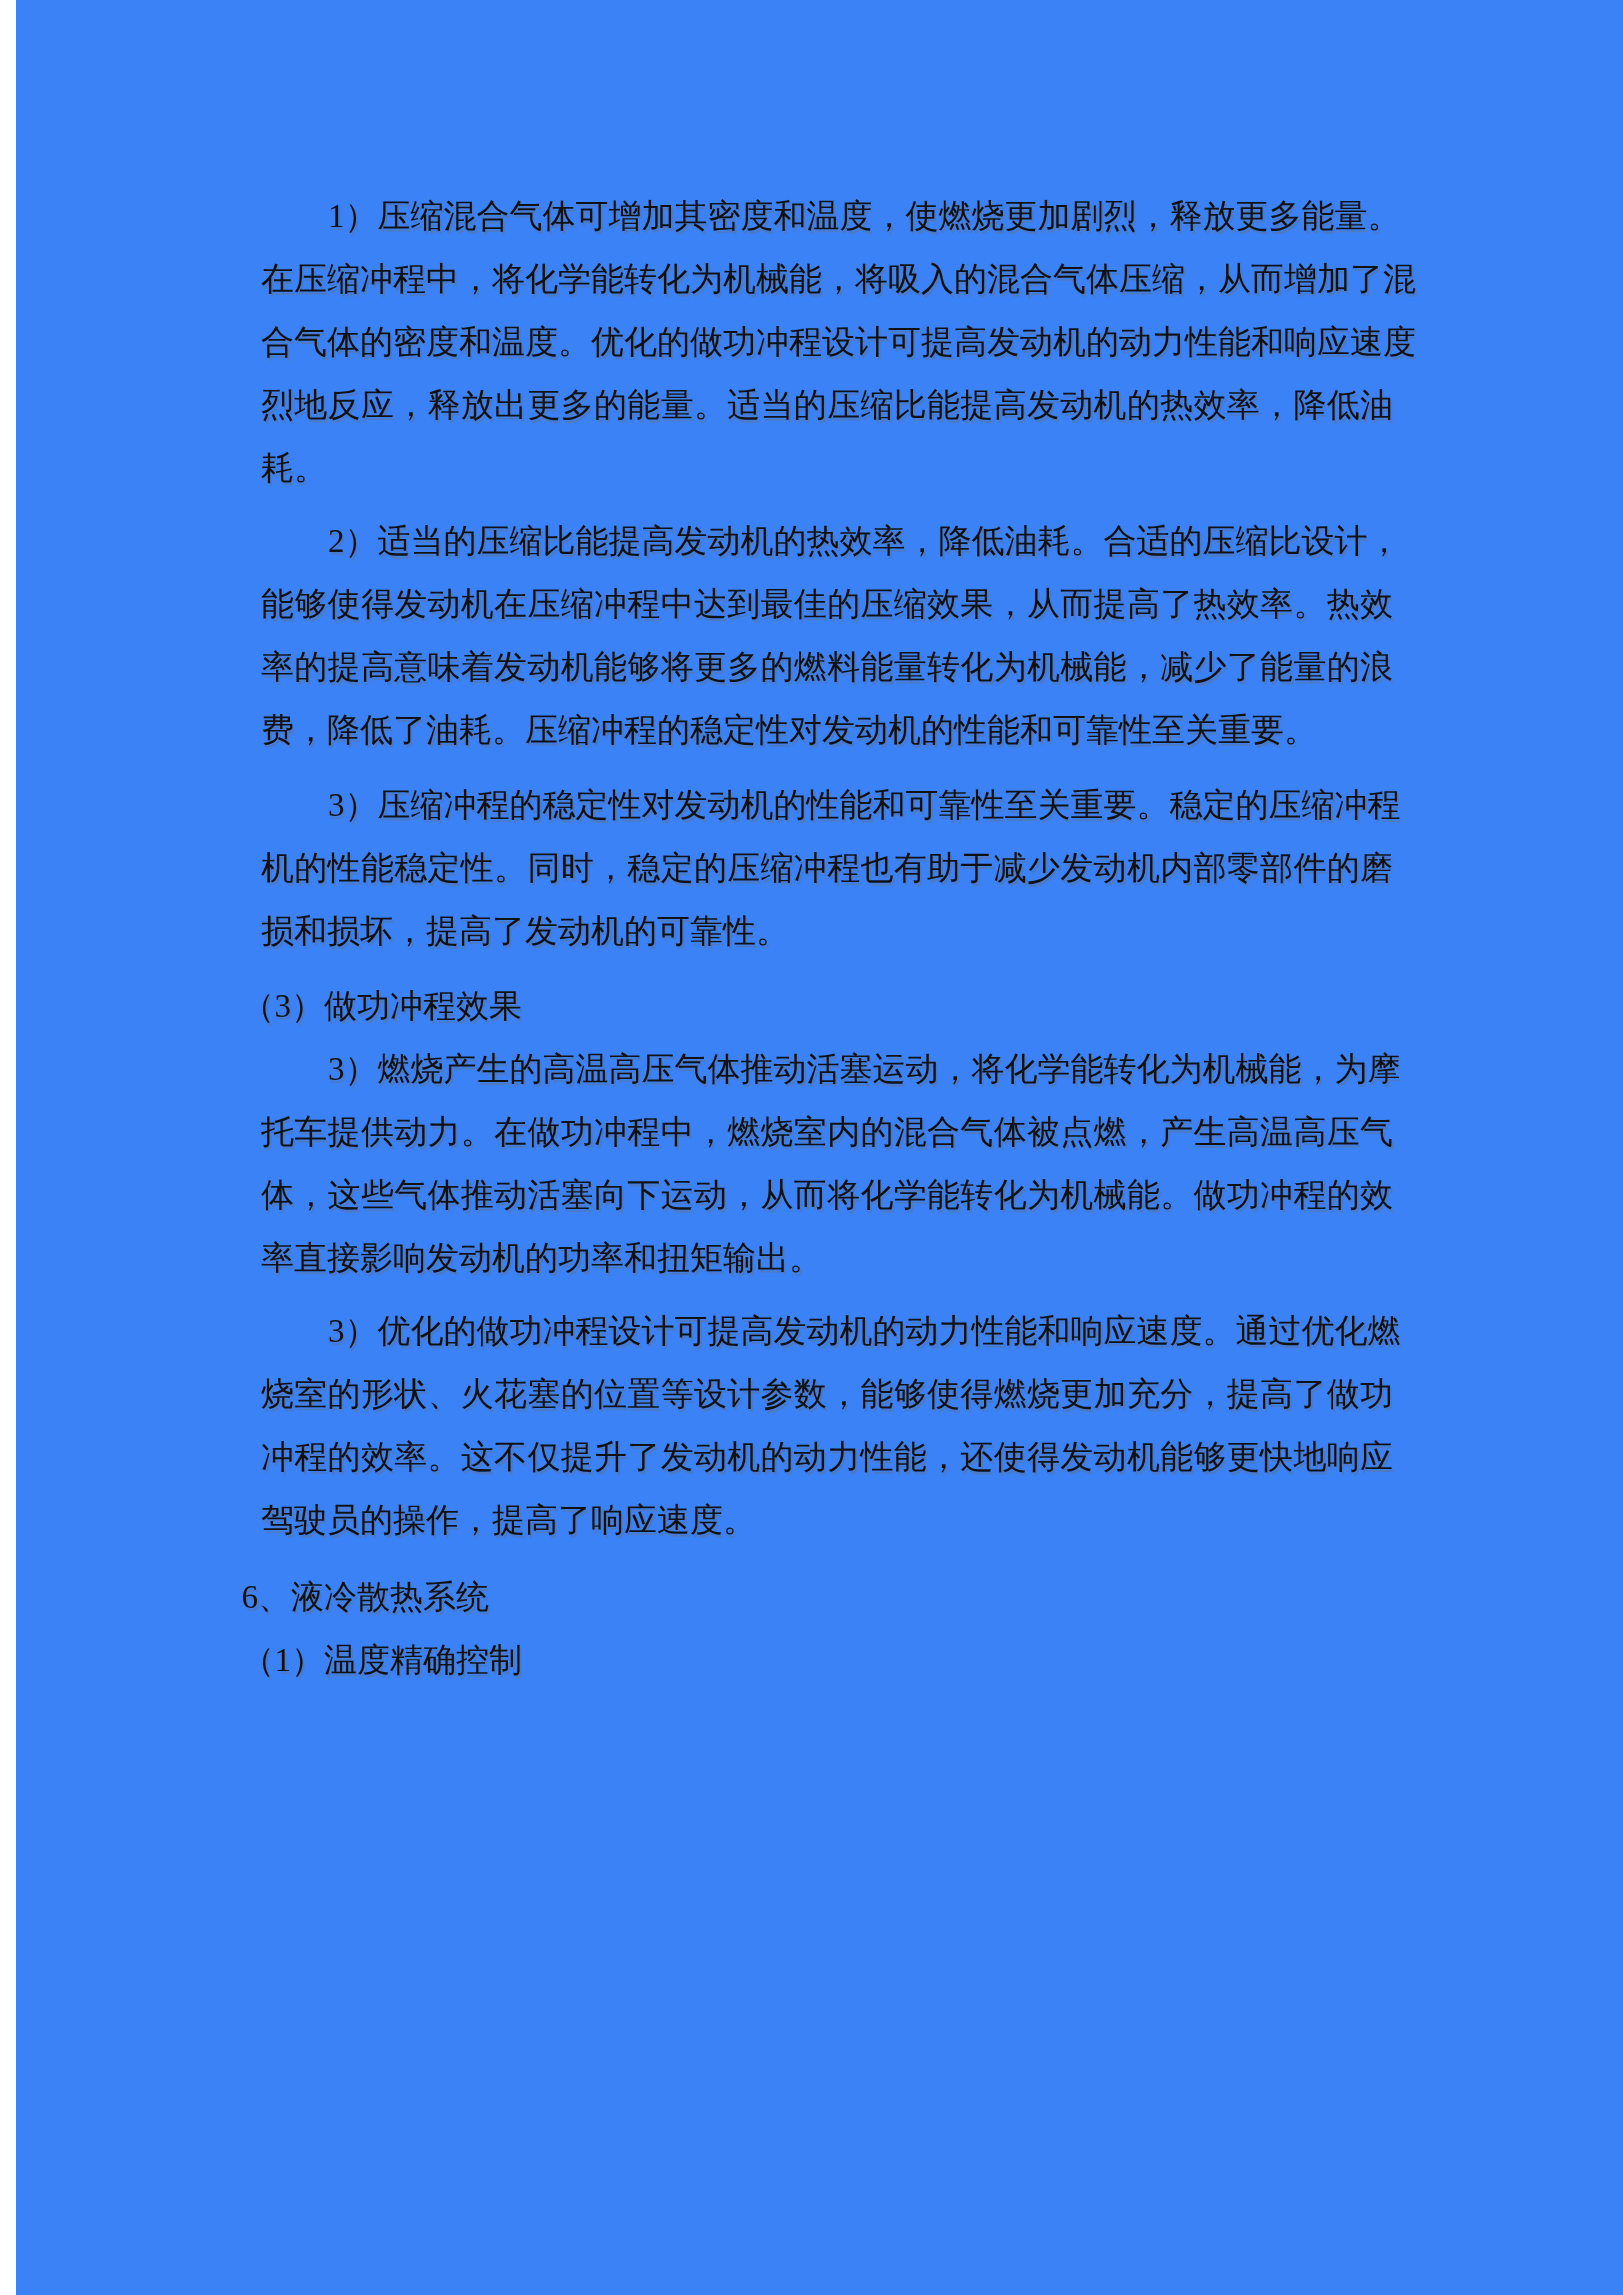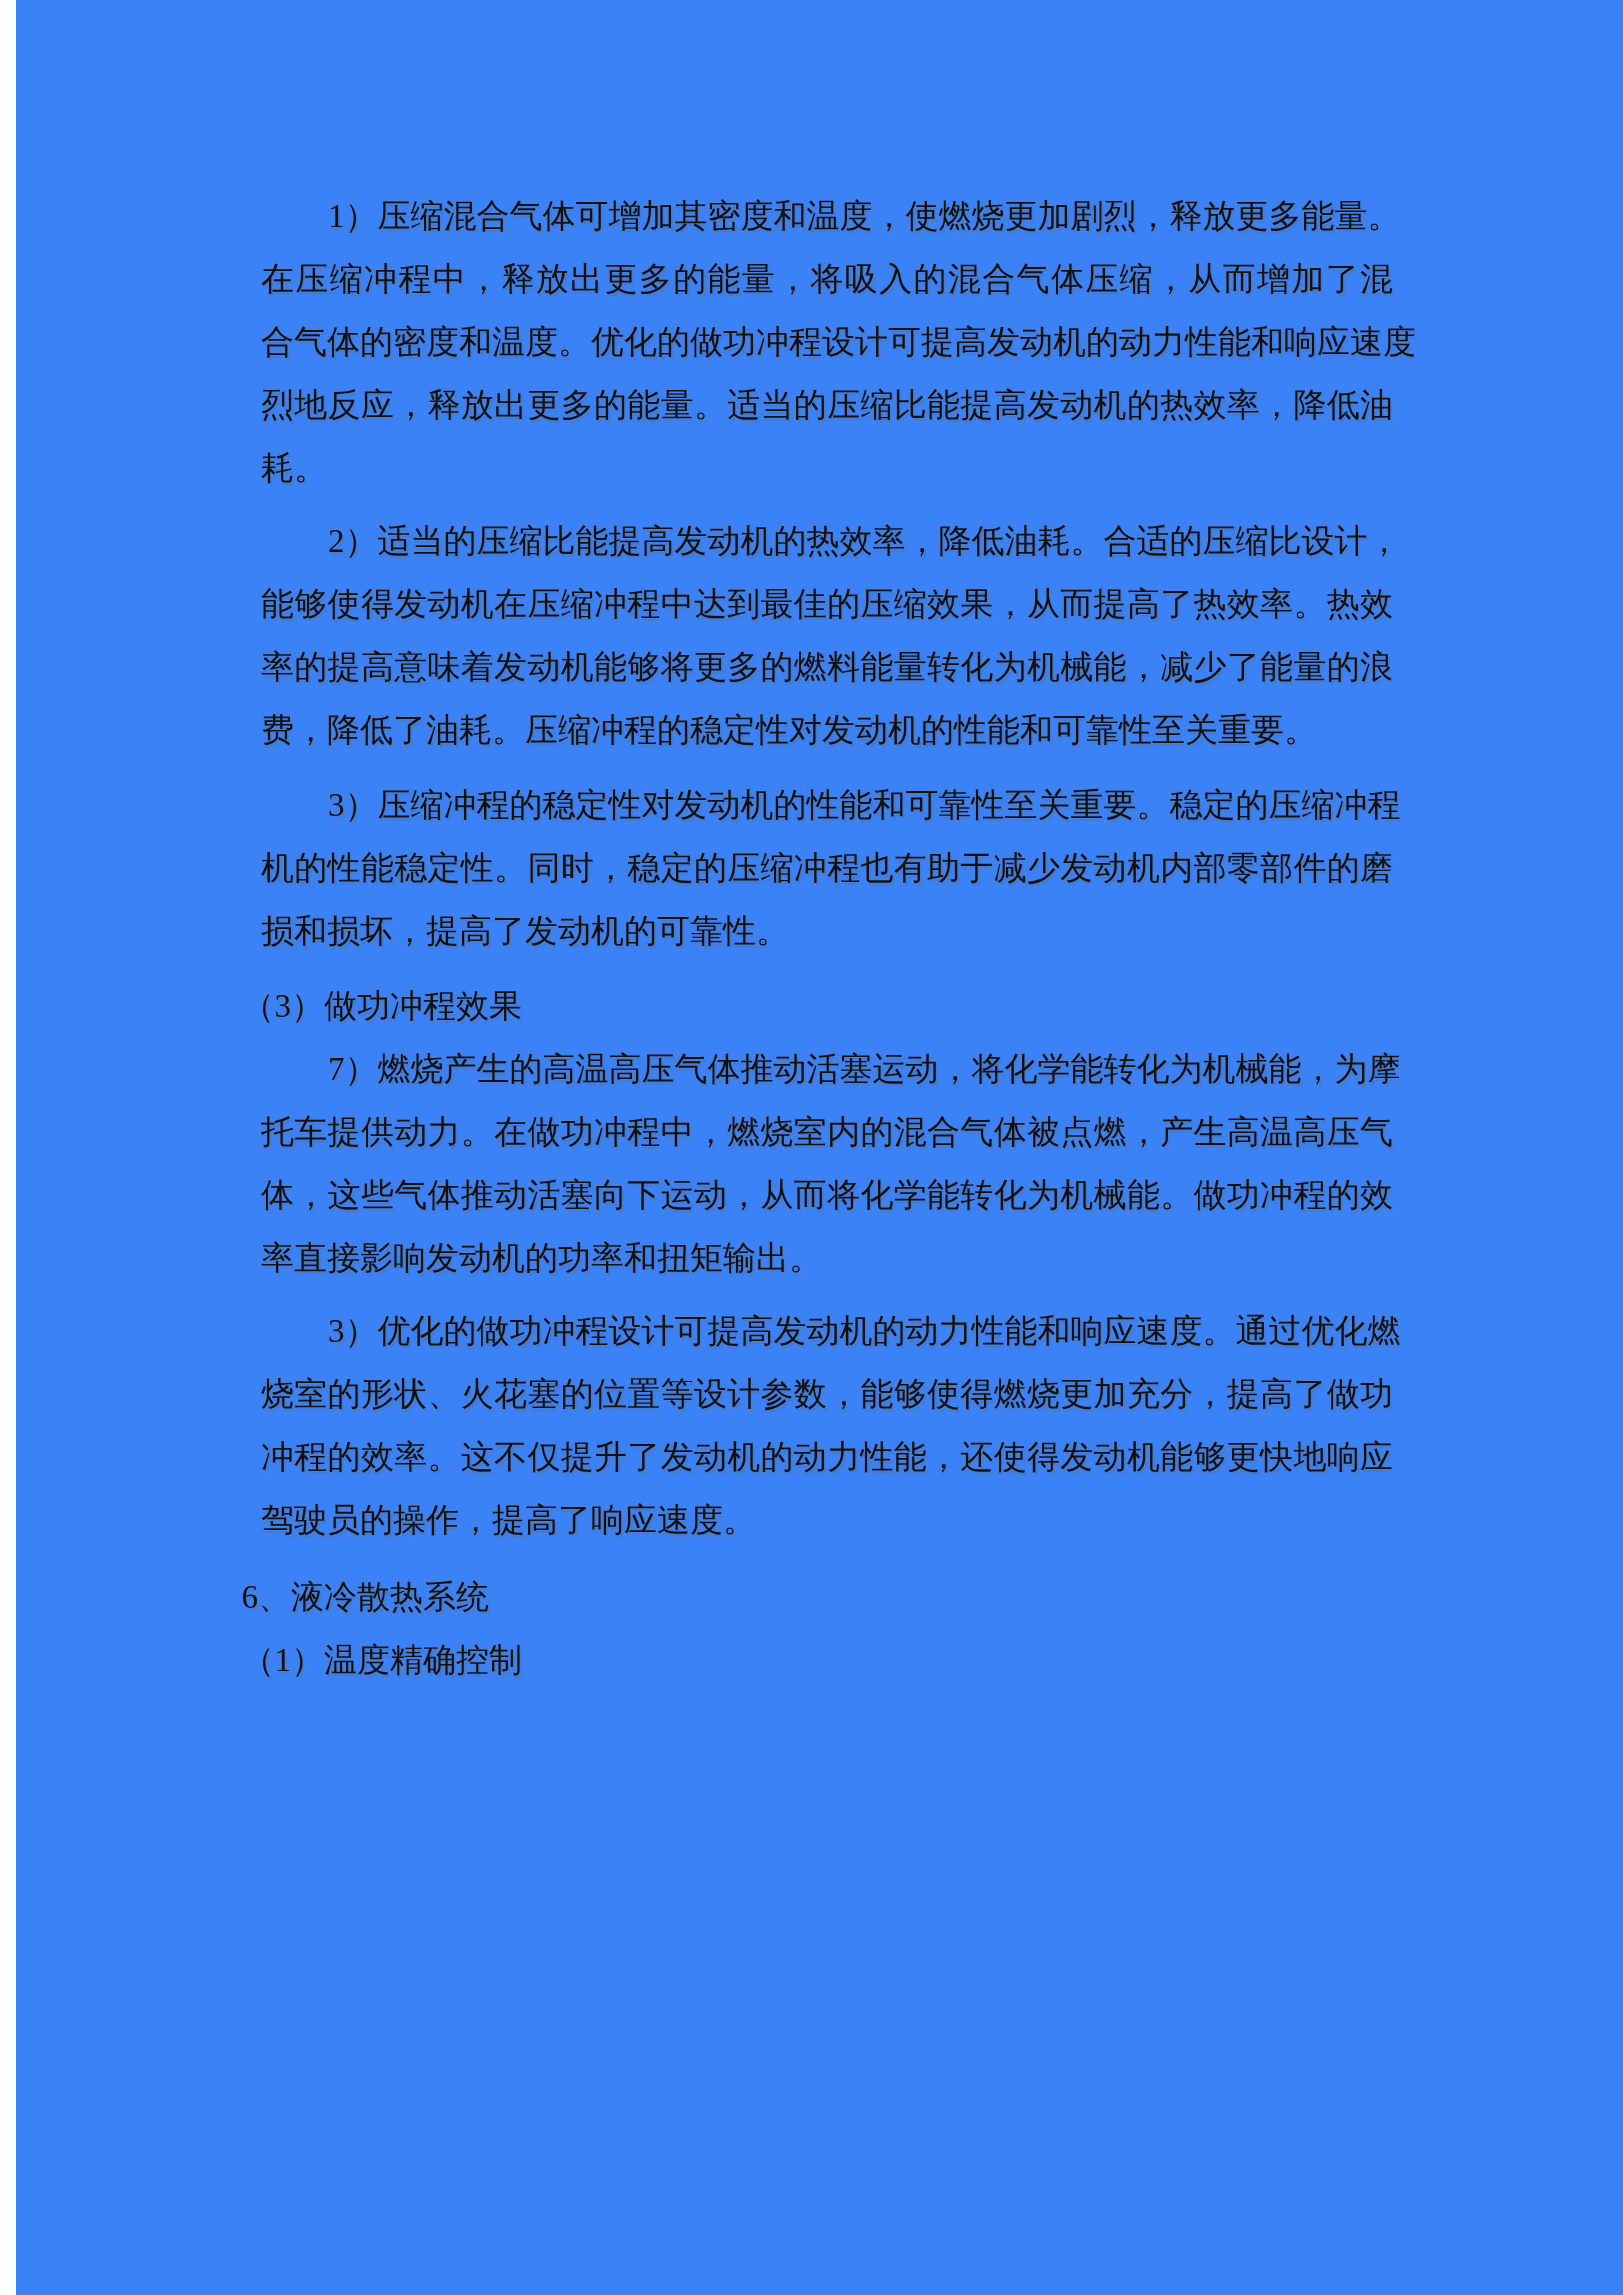--- a/index.html
+++ b/index.html
@@ -51,21 +51,21 @@
   .m-b7 { margin-top: 14.4px; }
 </style>
 </head>
 <body>
 
 <div class="page">
   <div class="content">
 
     <div class="block">
       <div class="line fl">1）压缩混合气体可增加其密度和温度，使燃烧更加剧烈，释放更多能量。</div>
-      <div class="line">在压缩冲程中，释放出更多的能量，将吸入的混合气体压缩，从而增加了混</div>
+      <div class="line">在压缩冲程中，将化学能转化为机械能，将吸入的混合气体压缩，从而增加了混</div>
       <div class="line">合气体的密度和温度。优化的做功冲程设计可提高发动机的动力性能和响应速度</div>
       <div class="line">烈地反应，释放出更多的能量。适当的压缩比能提高发动机的热效率，降低油</div>
       <div class="line end">耗。</div>
     </div>
 
     <div class="block m-b1">
       <div class="line fl">2）适当的压缩比能提高发动机的热效率，降低油耗。合适的压缩比设计，</div>
       <div class="line">能够使得发动机在压缩冲程中达到最佳的压缩效果，从而提高了热效率。热效</div>
       <div class="line">率的提高意味着发动机能够将更多的燃料能量转化为机械能，减少了能量的浪</div>
       <div class="line end">费，降低了油耗。压缩冲程的稳定性对发动机的性能和可靠性至关重要。</div>
@@ -75,21 +75,21 @@
       <div class="line fl">3）压缩冲程的稳定性对发动机的性能和可靠性至关重要。稳定的压缩冲程</div>
       <div class="line">机的性能稳定性。同时，稳定的压缩冲程也有助于减少发动机内部零部件的磨</div>
       <div class="line end">损和损坏，提高了发动机的可靠性。</div>
     </div>
 
     <div class="block m-b3">
       <div class="line hd">（3）做功冲程效果</div>
     </div>
 
     <div class="block">
-      <div class="line fl">7）燃烧产生的高温高压气体推动活塞运动，将化学能转化为机械能，为摩</div>
+      <div class="line fl">3）燃烧产生的高温高压气体推动活塞运动，将化学能转化为机械能，为摩</div>
       <div class="line">托车提供动力。在做功冲程中，燃烧室内的混合气体被点燃，产生高温高压气</div>
       <div class="line">体，这些气体推动活塞向下运动，从而将化学能转化为机械能。做功冲程的效</div>
       <div class="line end">率直接影响发动机的功率和扭矩输出。</div>
     </div>
 
 
     <div class="block m-b6">
       <div class="line fl">3）优化的做功冲程设计可提高发动机的动力性能和响应速度。通过优化燃</div>
       <div class="line">烧室的形状、火花塞的位置等设计参数，能够使得燃烧更加充分，提高了做功</div>
       <div class="line">冲程的效率。这不仅提升了发动机的动力性能，还使得发动机能够更快地响应</div>

